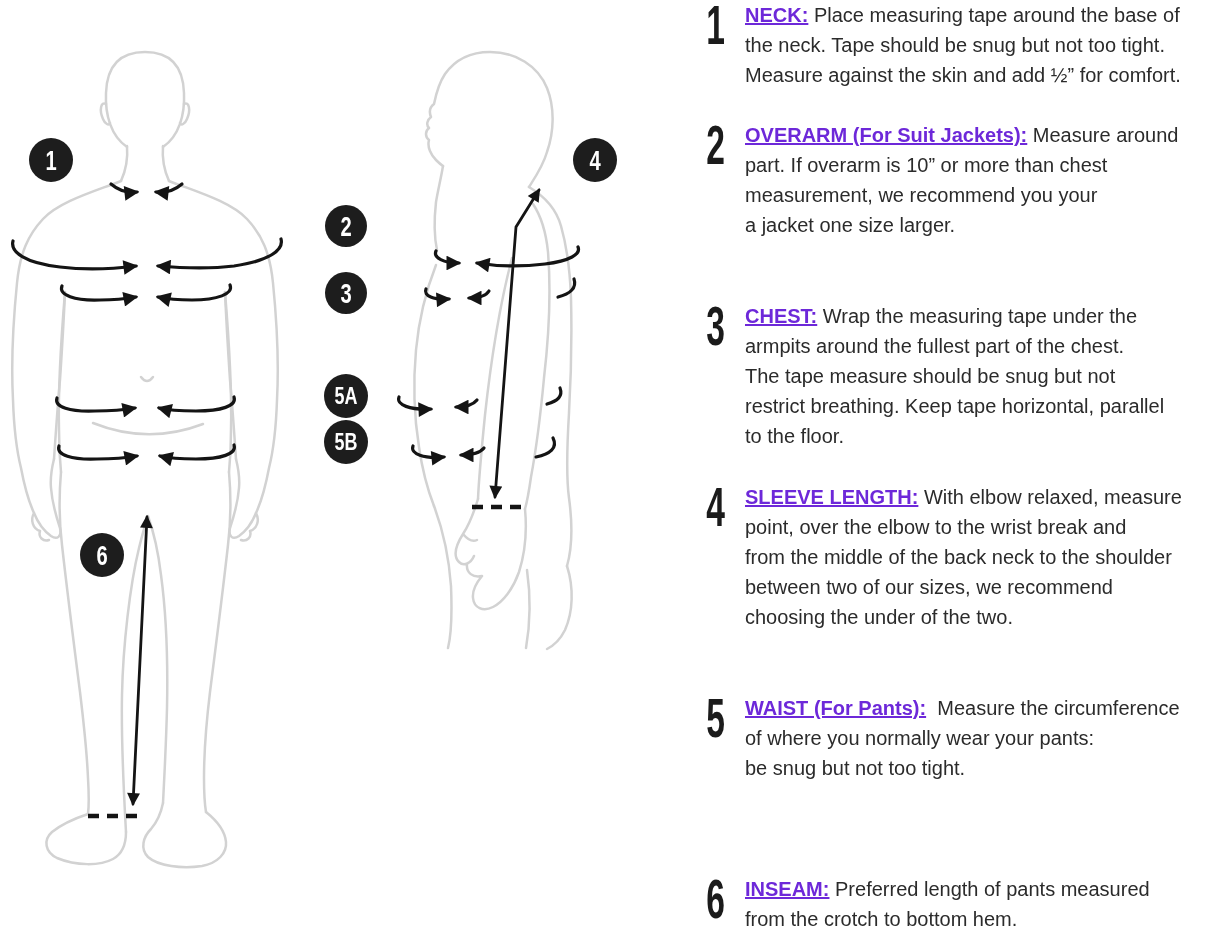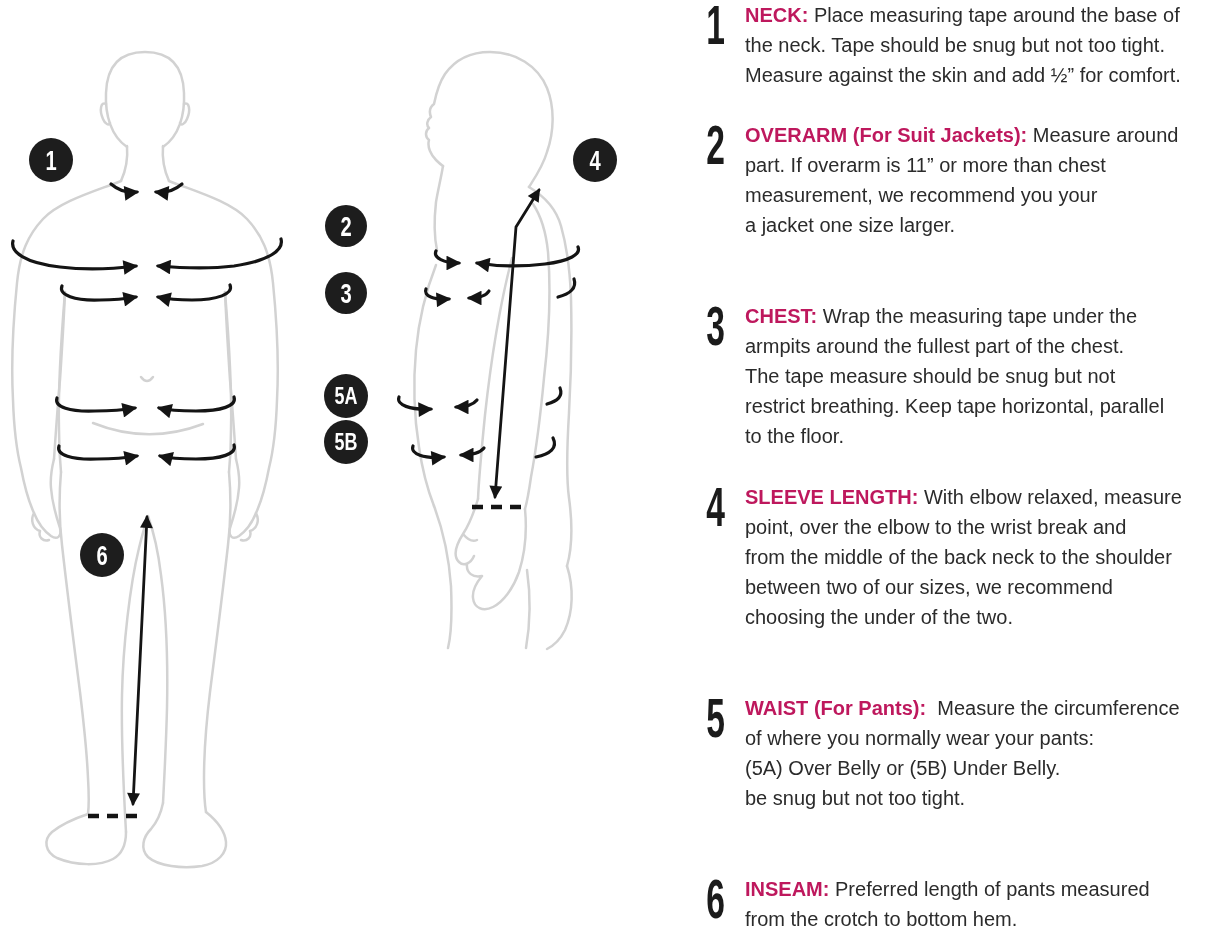--- a/index.html
+++ b/index.html
@@ -13,21 +13,21 @@
   .dash{fill:none;stroke:#141414;stroke-width:4.5;stroke-dasharray:11 8;}
   .badge-circle{fill:#1d1d1d;}
   .badge-text{fill:#ffffff;font-weight:bold;text-anchor:middle;font-family:"Liberation Sans",sans-serif;}
   .instructions{position:absolute;left:0;top:0;width:1207px;height:934px;}
   .section{position:absolute;left:0;width:1207px;}
   .num{position:absolute;left:697px;top:2px;width:36px;text-align:center;
        font-size:56px;line-height:46px;font-weight:700;color:#1b1b1b;
        transform:scaleX(0.60);transform-origin:50% 0;letter-spacing:-2px;}
   .txt{position:absolute;left:745px;top:0;font-size:20px;line-height:30px;color:#2b2b2b;}
   .line{white-space:pre;height:30px;}
-  .line b{font-weight:700;color:#be185d;}
+  .line b{font-weight:700;color:#6d28d9;text-decoration:underline;}
 </style>
 </head>
 <body>
 
 <div class="page">
 
   <svg class="diagram" width="700" height="934" viewBox="0 0 700 934">
     <defs>
       <marker id="ah" viewBox="0 0 10 10" refX="8.5" refY="5" markerWidth="5.2" markerHeight="4.6" orient="auto-start-reverse">
         <path d="M0,0 L10,5 L0,10 z" fill="#141414"></path>
@@ -161,21 +161,21 @@
           <div class="line"><b>NECK:</b> Place measuring tape around the base of</div>
           <div class="line">the neck. Tape should be snug but not too tight.</div>
           <div class="line">Measure against the skin and add ½” for comfort.</div>
         </div>
     </div>
 
     <div class="section" style="top:120px">
       <div class="num">2</div>
       <div class="txt">
           <div class="line"><b>OVERARM (For Suit Jackets):</b> Measure around</div>
-          <div class="line">part. If overarm is 11” or more than chest</div>
+          <div class="line">part. If overarm is 10” or more than chest</div>
           <div class="line">measurement, we recommend you your</div>
           <div class="line">a jacket one size larger.</div>
         </div>
     </div>
 
     <div class="section" style="top:301px">
       <div class="num">3</div>
       <div class="txt">
           <div class="line"><b>CHEST:</b> Wrap the measuring tape under the</div>
           <div class="line">armpits around the fullest part of the chest.</div>
@@ -194,21 +194,20 @@
           <div class="line">between two of our sizes, we recommend</div>
           <div class="line">choosing the under of the two.</div>
         </div>
     </div>
 
     <div class="section" style="top:693px">
       <div class="num">5</div>
       <div class="txt">
           <div class="line"><b>WAIST (For Pants):</b>  Measure the circumference</div>
           <div class="line">of where you normally wear your pants:</div>
-          <div class="line">(5A) Over Belly or (5B) Under Belly.</div>
           <div class="line">be snug but not too tight.</div>
         </div>
     </div>
 
     <div class="section" style="top:874px">
       <div class="num">6</div>
       <div class="txt">
           <div class="line"><b>INSEAM:</b> Preferred length of pants measured</div>
           <div class="line">from the crotch to bottom hem.</div>
         </div>

